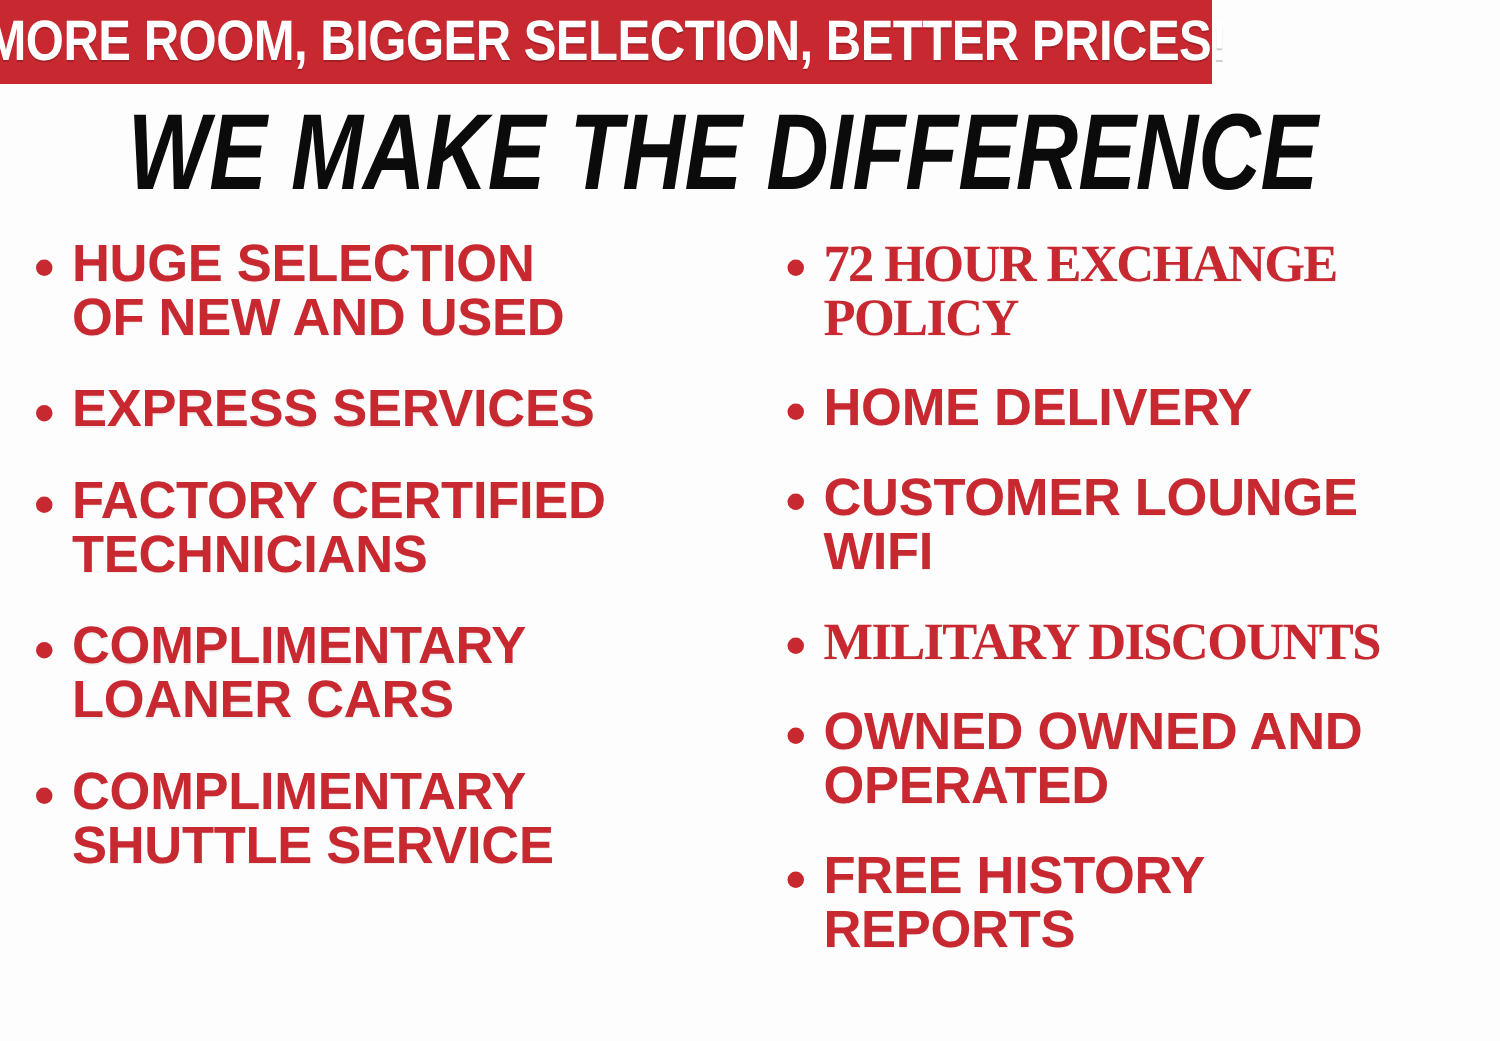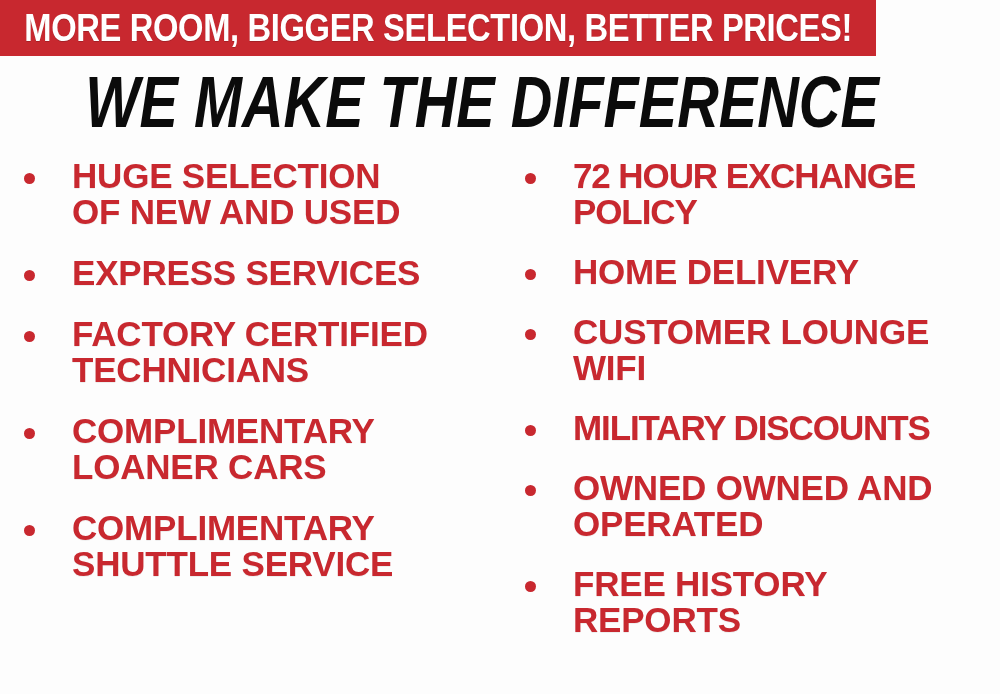--- a/index.html
+++ b/index.html
@@ -16,21 +16,21 @@
     height: 694px;
     background: #fdfdfd;
     overflow: hidden;
   }
 
   
   .banner {
     position: absolute;
     left: 0;
     top: 0;
-    width: 876px;
+    width: 808px;
     height: 56px;
     background: #c8282f;
     display: flex;
     align-items: center;
     justify-content: center;
     box-sizing: border-box;
   }
   .banner-text {
     color: #ffffff;
     font-family: "Liberation Sans", sans-serif;
@@ -103,23 +103,22 @@
   }
   .bullet-text {
     color: #c8282f;
     font-family: "Liberation Sans", sans-serif;
     font-weight: bold;
     font-size: 35px;
     line-height: 36px;
     letter-spacing: -0.2px;
     white-space: pre-line;
     text-shadow: 0 1px 0 rgba(0,0,0,0.06);
-    margin-left: 24px;
-  }
-  .bullet-text.tight { letter-spacing: -1.1px; }
+  }
+  .bullet-text.tight { letter-spacing: -1.1px; font-family: Liberation Serif, serif; }
 </style>
 </head>
 <body>
 
 <div class="poster">
 
   <div class="banner">
     <div class="banner-text">MORE ROOM, BIGGER SELECTION, BETTER PRICES!</div>
   </div>
 

